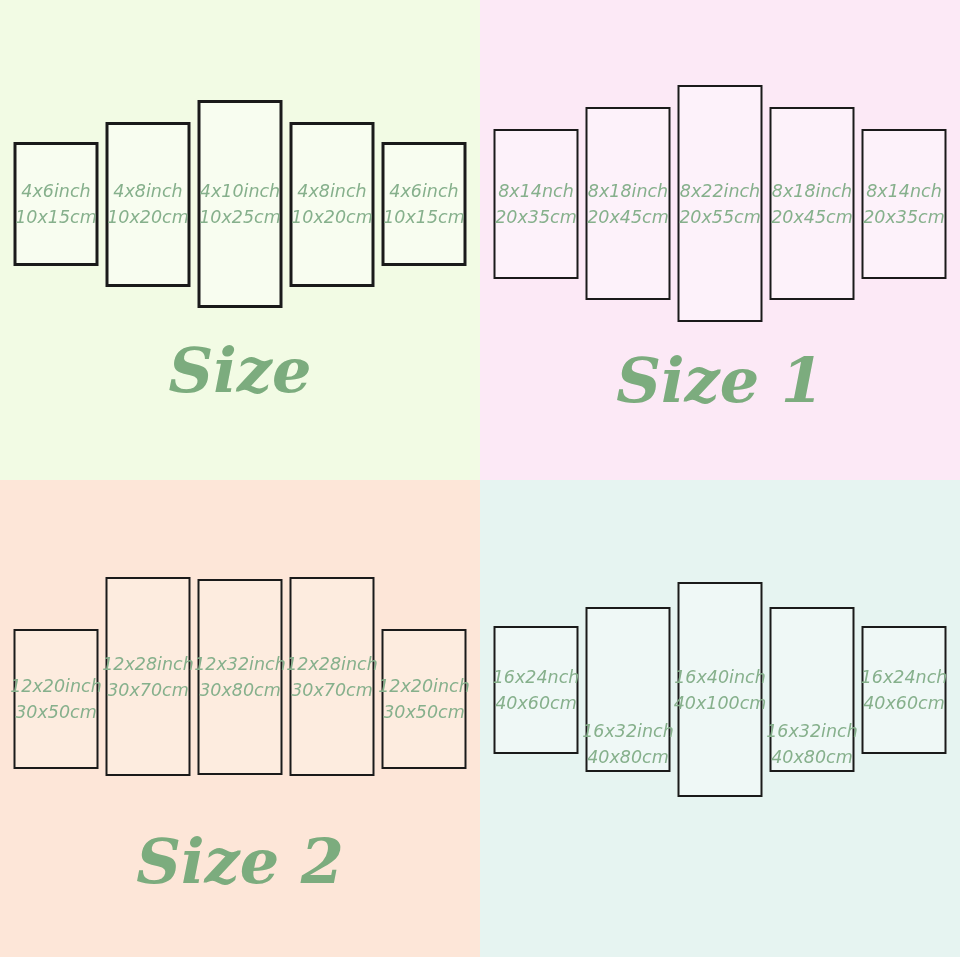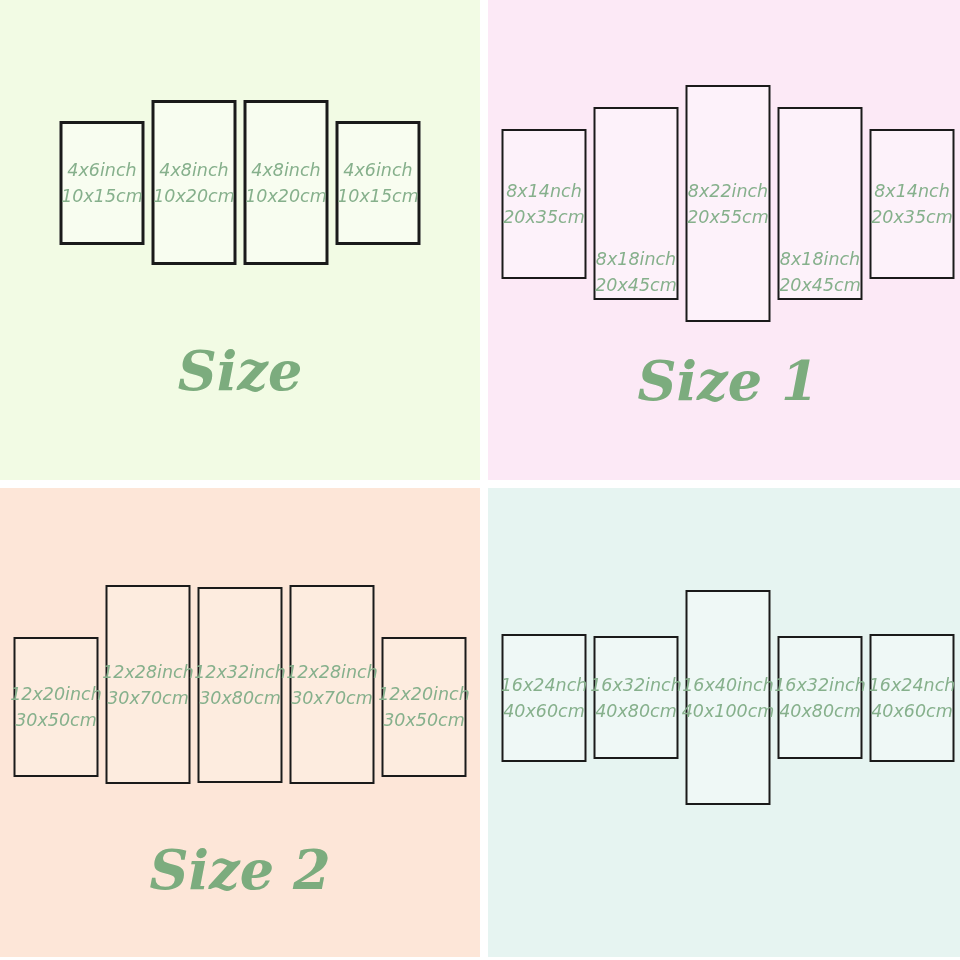--- a/index.html
+++ b/index.html
@@ -8,21 +8,20 @@
     background: #ffffff;
     overflow: hidden;
     font-family: "DejaVu Sans", sans-serif;
   }
   .grid {
     position: relative;
     width: 960px; height: 960px;
     display: grid;
     grid-template-columns: 480px 480px;
     grid-template-rows: 480px 480px;
-    gap: 8px;
   }
   .quadrant {
     position: relative;
     width: 480px; height: 480px;
     background: var(--quad-bg, #eee);
     overflow: hidden;
   }
   .panels-row {
     position: absolute;
     left: 50%;
@@ -48,33 +47,33 @@
     font-style: italic;
     font-size: 17.5px;
     line-height: 26px;
     color: var(--text-green, #86b08c);
   }
   .dim span { display: block; }
   
   .q0 .panels-row { top: 100px; }
   .q0 .p-sm { height: 124px; } .q0 .p-md { height: 165px; } .q0 .p-lg { height: 208px; }
   .q1 .panels-row { top: 85px; }
-  .q1 .p-sm { height: 150px; } .q1 .p-md { height: 193px; justify-content: flex-end; } .q1 .p-lg { height: 237px; }
+  .q1 .p-sm { height: 150px; } .q1 .p-md { height: 193px; } .q1 .p-lg { height: 237px; }
   .q2 .panels-row { top: 97px; }
   .q2 .p-sm { height: 140px; margin-top: 44px; } .q2 .p-md { height: 199px; } .q2 .p-lg { height: 196px; }
   .q3 .panels-row { top: 102px; }
-  .q3 .p-sm { height: 128px; } .q3 .p-md { height: 123px; } .q3 .p-lg { height: 215px; }
+  .q3 .p-sm { height: 128px; } .q3 .p-md { height: 165px; justify-content: flex-end; } .q3 .p-lg { height: 215px; }
   .title {
     position: absolute;
     width: 100%;
     text-align: center;
     font-family: "DejaVu Serif", serif;
     font-style: italic;
     font-weight: 700;
-    font-size: 54px;
+    font-size: 62px;
     line-height: 62px;
     color: var(--title-green, #7fb081);
   }
   .q0 .title { top: 340px; }
   .q1 .title { top: 350px; }
   .q2 .title { top: 351px; }
   .q3 .title { top: 351px; }
   .bottom-strip {
     position: absolute;
     left: 0; bottom: 0;
@@ -95,20 +94,26 @@
           <span>4x6inch</span>
           <span>10x15cm</span>
         </div>
       </div>
       <div class="panel p-md">
         <div class="dim">
           <span>4x8inch</span>
           <span>10x20cm</span>
         </div>
       </div>
+      <div class="panel p-lg">
+        <div class="dim">
+          <span>4x10inch</span>
+          <span>10x25cm</span>
+        </div>
+      </div>
       <div class="panel p-md">
         <div class="dim">
           <span>4x8inch</span>
           <span>10x20cm</span>
         </div>
       </div>
       <div class="panel p-sm">
         <div class="dim">
           <span>4x6inch</span>
           <span>10x15cm</span>

